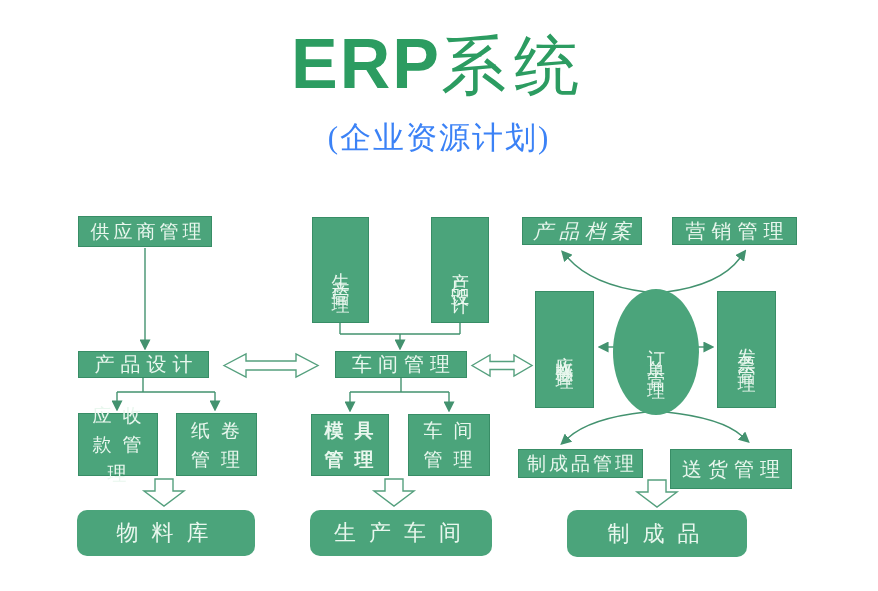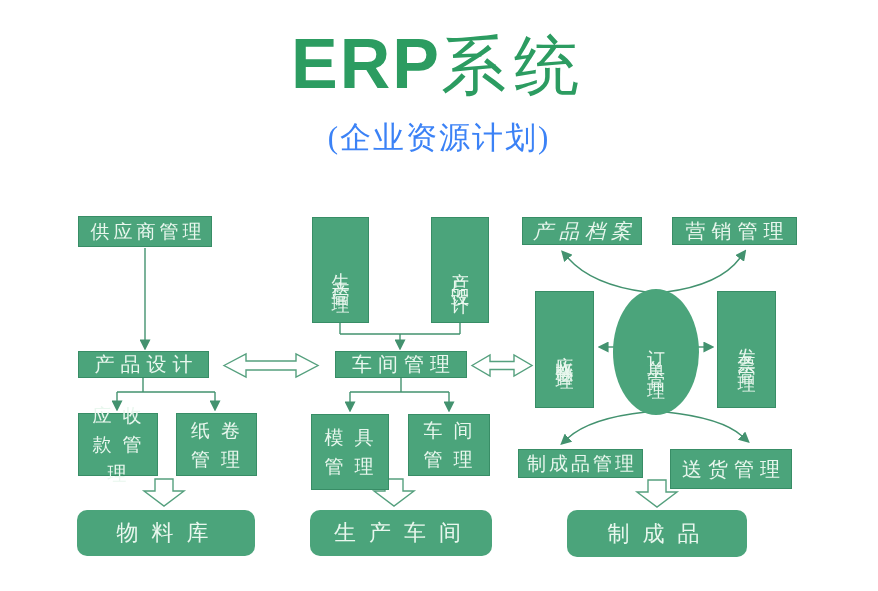--- a/index.html
+++ b/index.html
@@ -110,21 +110,21 @@
   <div class="node ellipse" style="left:613px;top:289px;width:86px;height:126px;">订单管理</div>
 
   <div class="node v v5" style="left:717px;top:291px;width:59px;height:117px;letter-spacing:9px;">发票管理</div>
 
   <div class="node h" style="left:335px;top:351px;width:132px;height:27px;">车间管理</div>
 
   <div class="node grid2" style="left:78px;top:413px;width:80px;height:63px;">应收款管理</div>
 
   <div class="node grid2" style="left:176px;top:413px;width:81px;height:63px;">纸卷管理</div>
 
-  <div class="node grid2" style="left:311px;top:414px;width:78px;height:76px;">模具管理</div>
+  <div class="node grid2" style="left:311px;top:414px;width:78px;height:62px;font-weight:bold;">模具管理</div>
 
   <div class="node grid2" style="left:408px;top:414px;width:82px;height:62px;">车间管理</div>
 
   <div class="node h5" style="left:518px;top:449px;width:125px;height:29px;">制成品管理</div>
 
   <div class="node h" style="left:670px;top:449px;width:122px;height:40px;">送货管理</div>
 
   <div class="node rounded" style="left:77px;top:510px;width:178px;height:46px;">物料库</div>
 
   <div class="node rounded" style="left:310px;top:510px;width:182px;height:46px;">生产车间</div>

